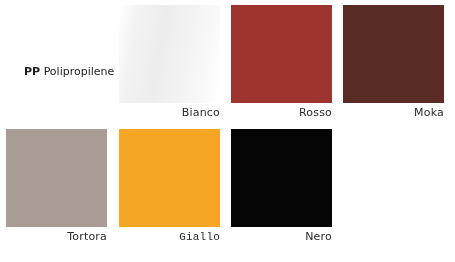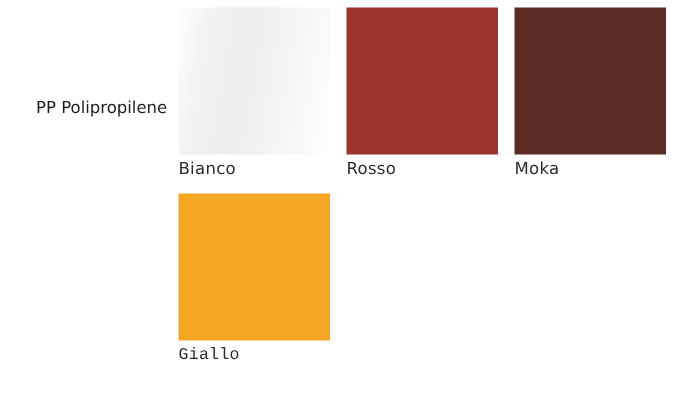--- a/index.html
+++ b/index.html
@@ -62,40 +62,40 @@
                 #f4f4f4 68%,
                 #fbfbfb 88%,
                 #ffffff 100%);
   }
 
   .swatch-label {
     position: absolute;
     left: 0;
     top: 101px;
     width: 101px;
-    text-align: left;
+    text-align: right;
     font-size: 11px;
     line-height: 14px;
     color: #2b2b2b;
     letter-spacing: 0.2px;
     white-space: nowrap;
   }
 
   
   #material-caption {
     position: absolute;
     left: 18px;
     top: 60px;
     font-size: 11px;
     line-height: 14px;
     color: #1d1d1d;
     white-space: nowrap;
   }
   #material-caption .code {
-    font-weight: normal;
+    font-weight: bold;
   }
   #material-caption .name {
     font-weight: normal;
     margin-top: 41px;
   }
 
   .empty-cell { background: transparent; }
 </style>
 </head>
 <body>
@@ -122,23 +122,31 @@
     </div>
 
     <div class="cell col-2">
       <div class="swatch" id="sw-rosso" style="background-color: rgb(156, 52, 48);"></div>
       <div class="swatch-label" style="color: rgb(43, 43, 43);">Rosso</div>
     </div>
   </div>
 
   <div class="row" id="row-2">
 
+    <div class="cell col-0">
+      <div class="swatch" id="sw-tortora" style="background-color: rgb(169, 156, 148);"></div>
+      <div class="swatch-label" style="color: rgb(43, 43, 43);">Tortora</div>
+    </div>
 
     <div class="cell col-1">
       <div class="swatch" id="sw-giallo" style="background-color: rgb(245, 166, 35);"></div>
       <div class="swatch-label" style="color: rgb(43, 43, 43); font-family: Liberation Mono, monospace;">Giallo</div>
     </div>
 
+    <div class="cell col-2">
+      <div class="swatch" id="sw-nero" style="background-color: rgb(5, 5, 5);"></div>
+      <div class="swatch-label" style="color: rgb(43, 43, 43);">Nero</div>
+    </div>
 
     <div class="cell col-3 empty-cell"></div>
   </div>
 
 </div>
 
 </body></html>

